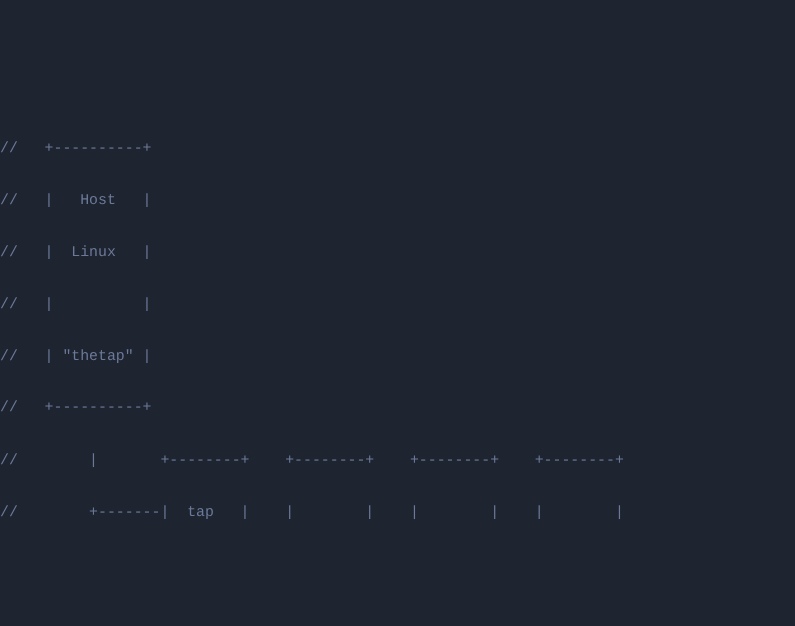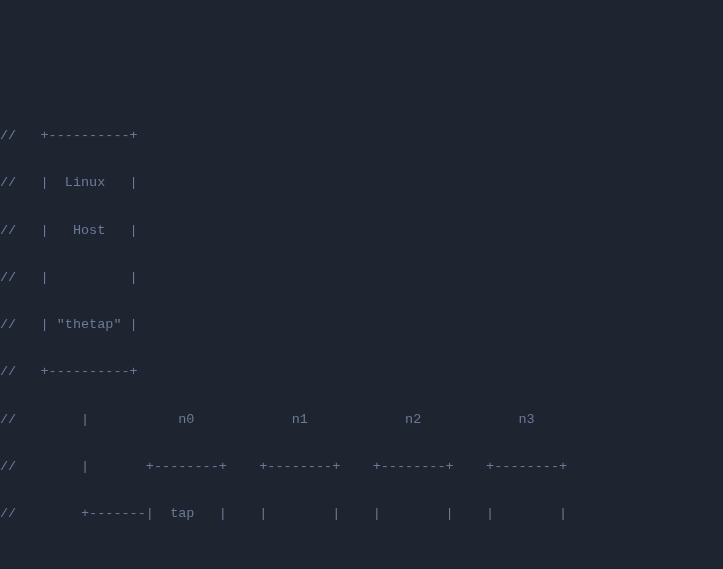--- a/index.html
+++ b/index.html
@@ -24,26 +24,25 @@
       display: block;
     }
   </style>
 </head>
 <body>
 
 
 
 <div>
 <span class="line comment">//   +----------+</span>
+<span class="line comment">//   |   Host   |</span>
 <span class="line comment">//   |  Linux   |</span>
-<span class="line comment">//   |   Host   |</span>
 <span class="line comment">//   |          |</span>
 <span class="line comment">//   | "thetap" |</span>
 <span class="line comment">//   +----------+</span>
-<span class="line comment">//        |           n0            n1            n2            n3</span>
 <span class="line comment">//        |       +--------+    +--------+    +--------+    +--------+</span>
 <span class="line comment">//        +-------|  tap   |    |        |    |        |    |        |</span>
 
 
 
 
 
 
 
 

